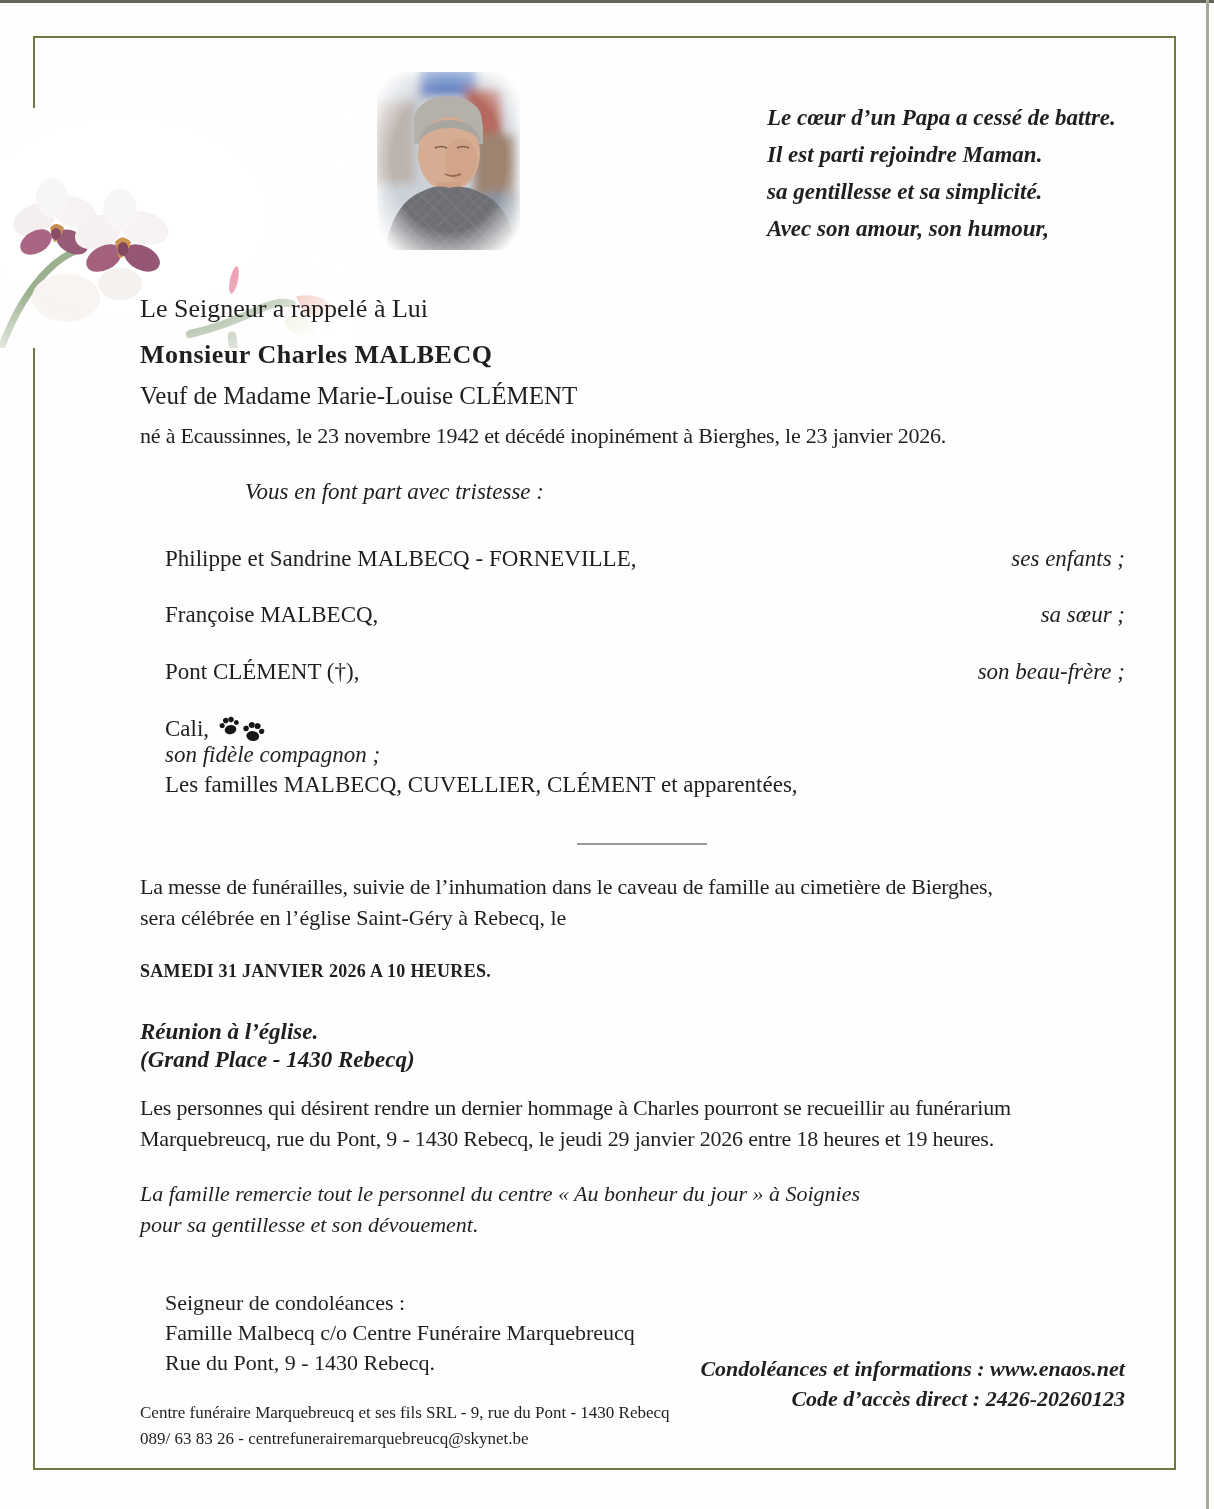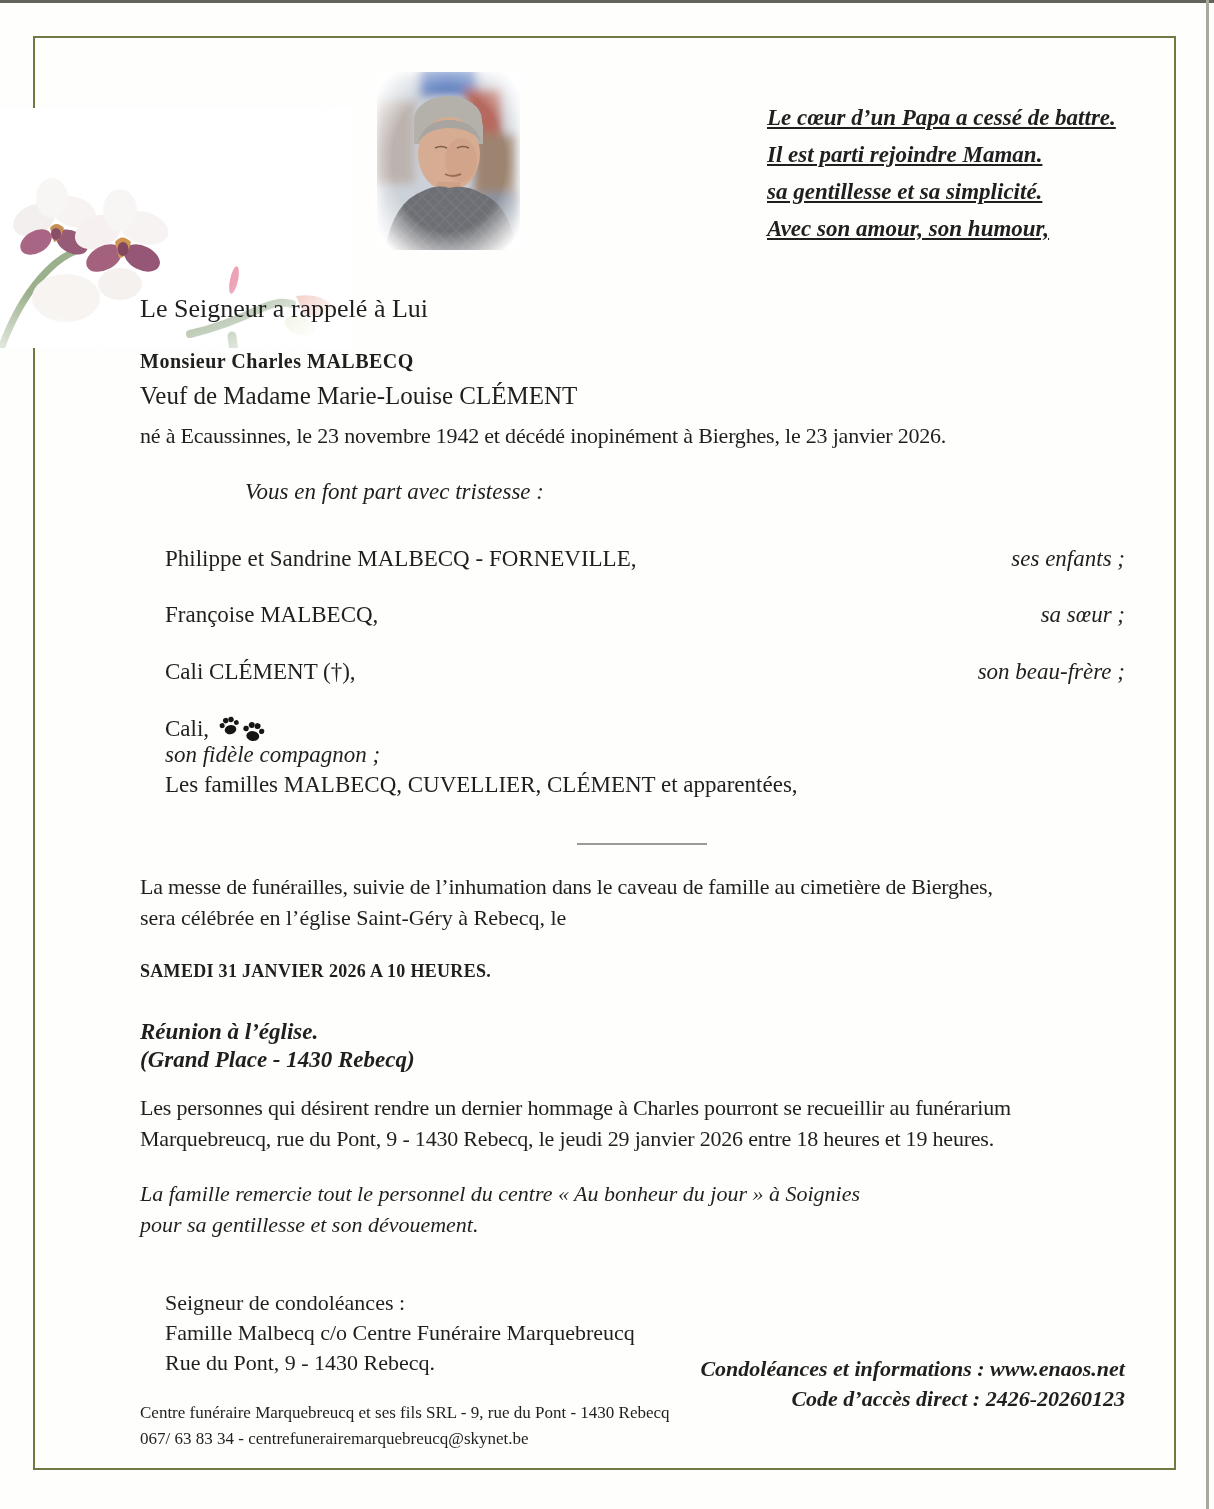--- a/index.html
+++ b/index.html
@@ -7,25 +7,25 @@
     width:1214px;height:1509px;position:relative;background:#fefefc;
     font-family:"Liberation Serif","DejaVu Serif",serif;color:#1f1f1f;
     overflow:hidden;
   }
   .scan-edge-top{position:absolute;top:0;left:0;width:1214px;height:3px;background:#62665a;z-index:5;}
   .scan-edge-right{position:absolute;top:0;left:1206px;width:3px;height:1509px;background:#a8ab9c;z-index:5;}
   .frame{position:absolute;left:33px;top:36px;width:1139px;height:1430px;border:2px solid #6e7a41;z-index:1;}
   .orchid{position:absolute;left:0;top:108px;width:352px;height:240px;background:#ffffff;z-index:2;}
   .portrait{position:absolute;left:377px;top:72px;width:143px;height:178px;z-index:2;}
   .quote{position:absolute;left:767px;top:99px;width:390px;z-index:3;font-size:23px;font-weight:bold;font-style:italic;line-height:37px;}
-  .quote div{white-space:nowrap;text-decoration:underline;}
+  .quote div{white-space:nowrap;}
   .line{position:absolute;white-space:nowrap;z-index:3;}
   .center{left:140px;width:1010px;text-align:left;}
   .intro{top:294px;font-size:26px;}
-  .deceased{top:350px;font-size:20px;font-weight:bold;letter-spacing:.5px;}
+  .deceased{top:340px;font-size:26px;font-weight:bold;letter-spacing:.5px;}
   .widower{top:382px;font-size:25px;}
   .lifedates{top:423px;font-size:22px;letter-spacing:-.2px;}
   .notice{top:479px;left:245px;font-size:23px;font-style:italic;}
   .frow{position:absolute;left:165px;width:960px;display:flex;justify-content:space-between;white-space:nowrap;z-index:3;font-size:23px;}
   .frow .rel{font-style:italic;}
   .frow1{top:546px;} .frow2{top:602px;} .frow3{top:659px;} .frow4{top:716px;flex-direction:column;}
   .families{top:772px;left:165px;font-size:23px;text-align:right;}
   .divider{position:absolute;left:577px;top:843px;width:130px;border-top:2px solid #9a9a9a;z-index:3;}
   .messe1{top:874px;font-size:22px;letter-spacing:-.2px;}
   .messe2{top:905px;font-size:22px;}
@@ -160,21 +160,21 @@
 
 <div class="frow frow1">
   <span class="nm">Philippe et Sandrine MALBECQ - FORNEVILLE,</span>
   <span class="rel">ses enfants ;</span>
 </div>
 <div class="frow frow2">
   <span class="nm">Françoise MALBECQ,</span>
   <span class="rel">sa sœur ;</span>
 </div>
 <div class="frow frow3">
-  <span class="nm">Cali CLÉMENT (†),</span>
+  <span class="nm">Pont CLÉMENT (†),</span>
   <span class="rel">son beau-frère ;</span>
 </div>
 <div class="frow frow4">
   <span class="nm"><span>Cali,</span><svg class="paw paw1" viewBox="0 0 20 18">
         <g fill="#161616">
           <ellipse cx="10" cy="13" rx="5.6" ry="4.3"></ellipse>
           <circle cx="3.2" cy="7.4" r="2.4"></circle>
           <circle cx="7.6" cy="3.6" r="2.6"></circle>
           <circle cx="12.8" cy="3.8" r="2.6"></circle>
           <circle cx="17" cy="7.8" r="2.3"></circle>
@@ -212,13 +212,13 @@
   <div>Famille Malbecq c/o Centre Funéraire Marquebreucq</div>
   <div>Rue du Pont, 9 - 1430 Rebecq.</div>
 </div>
 
 <div class="online">
   <div>Condoléances et informations : www.enaos.net</div>
   <div>Code d’accès direct : 2426-20260123</div>
 </div>
 
 <div class="line center footer1">Centre funéraire Marquebreucq et ses fils SRL - 9, rue du Pont - 1430 Rebecq</div>
-<div class="line center footer2">067/ 63 83 34 - centrefunerairemarquebreucq@skynet.be</div>
+<div class="line center footer2">089/ 63 83 26 - centrefunerairemarquebreucq@skynet.be</div>
 
 </body></html>

